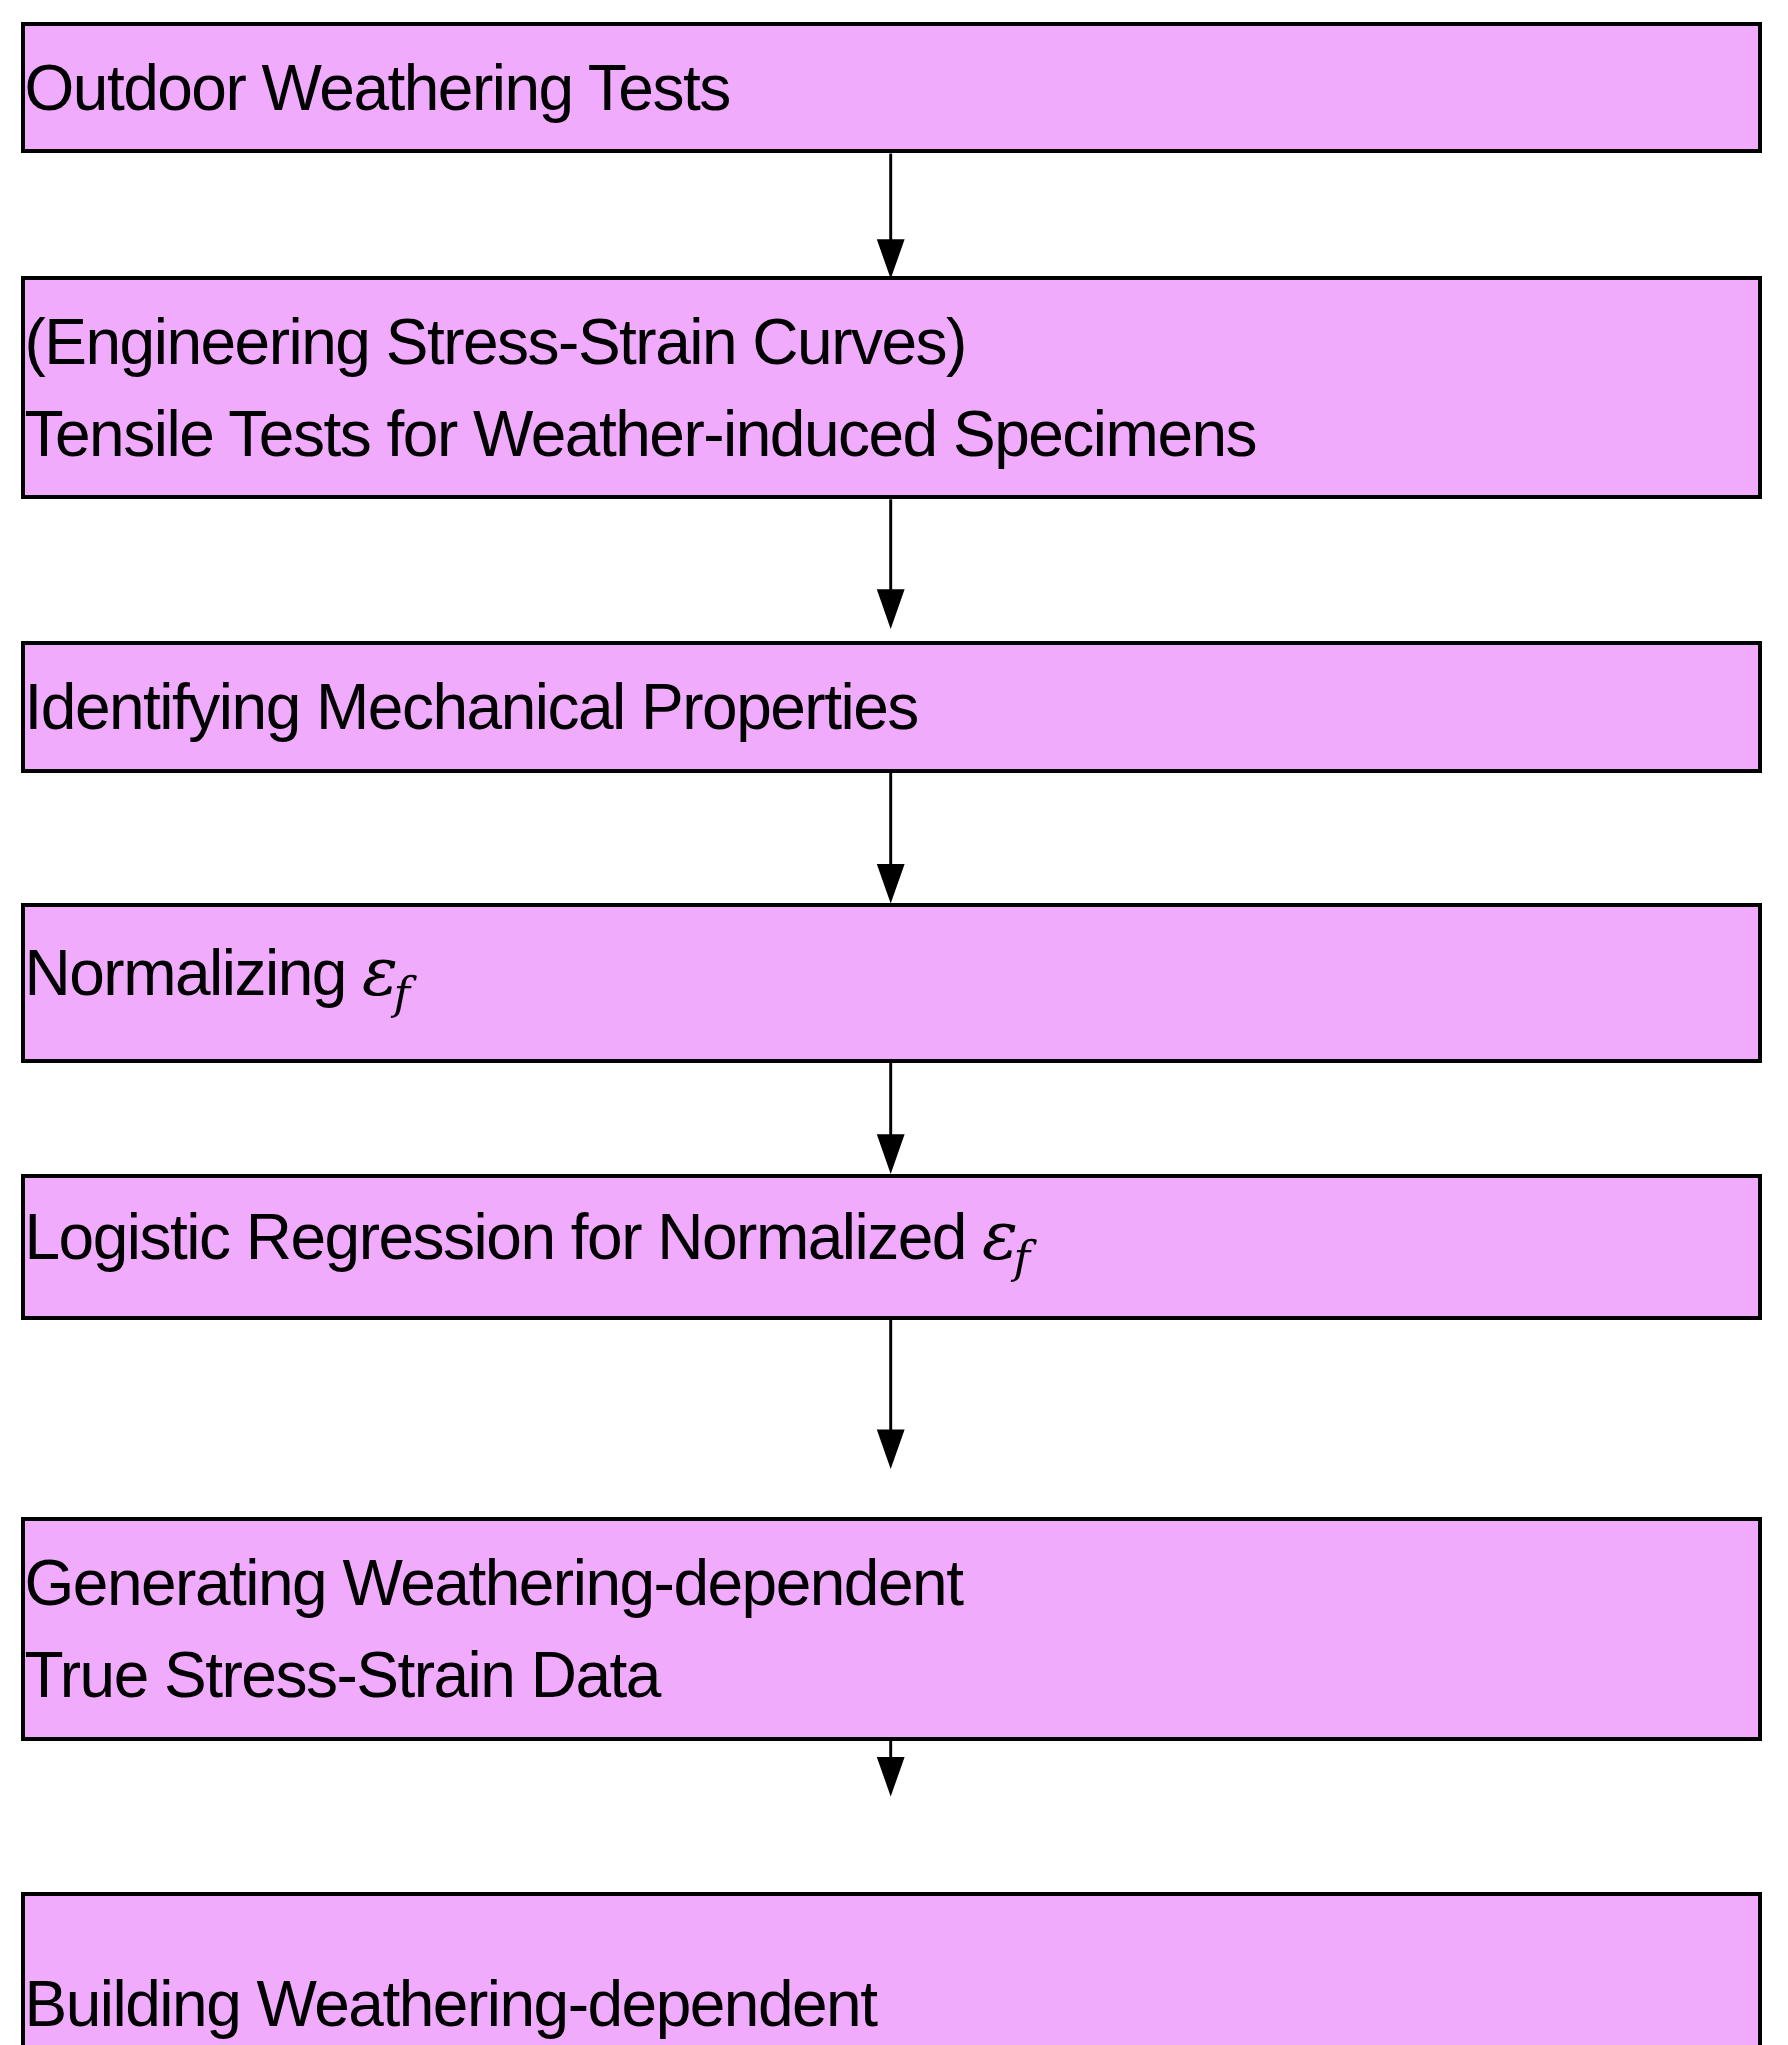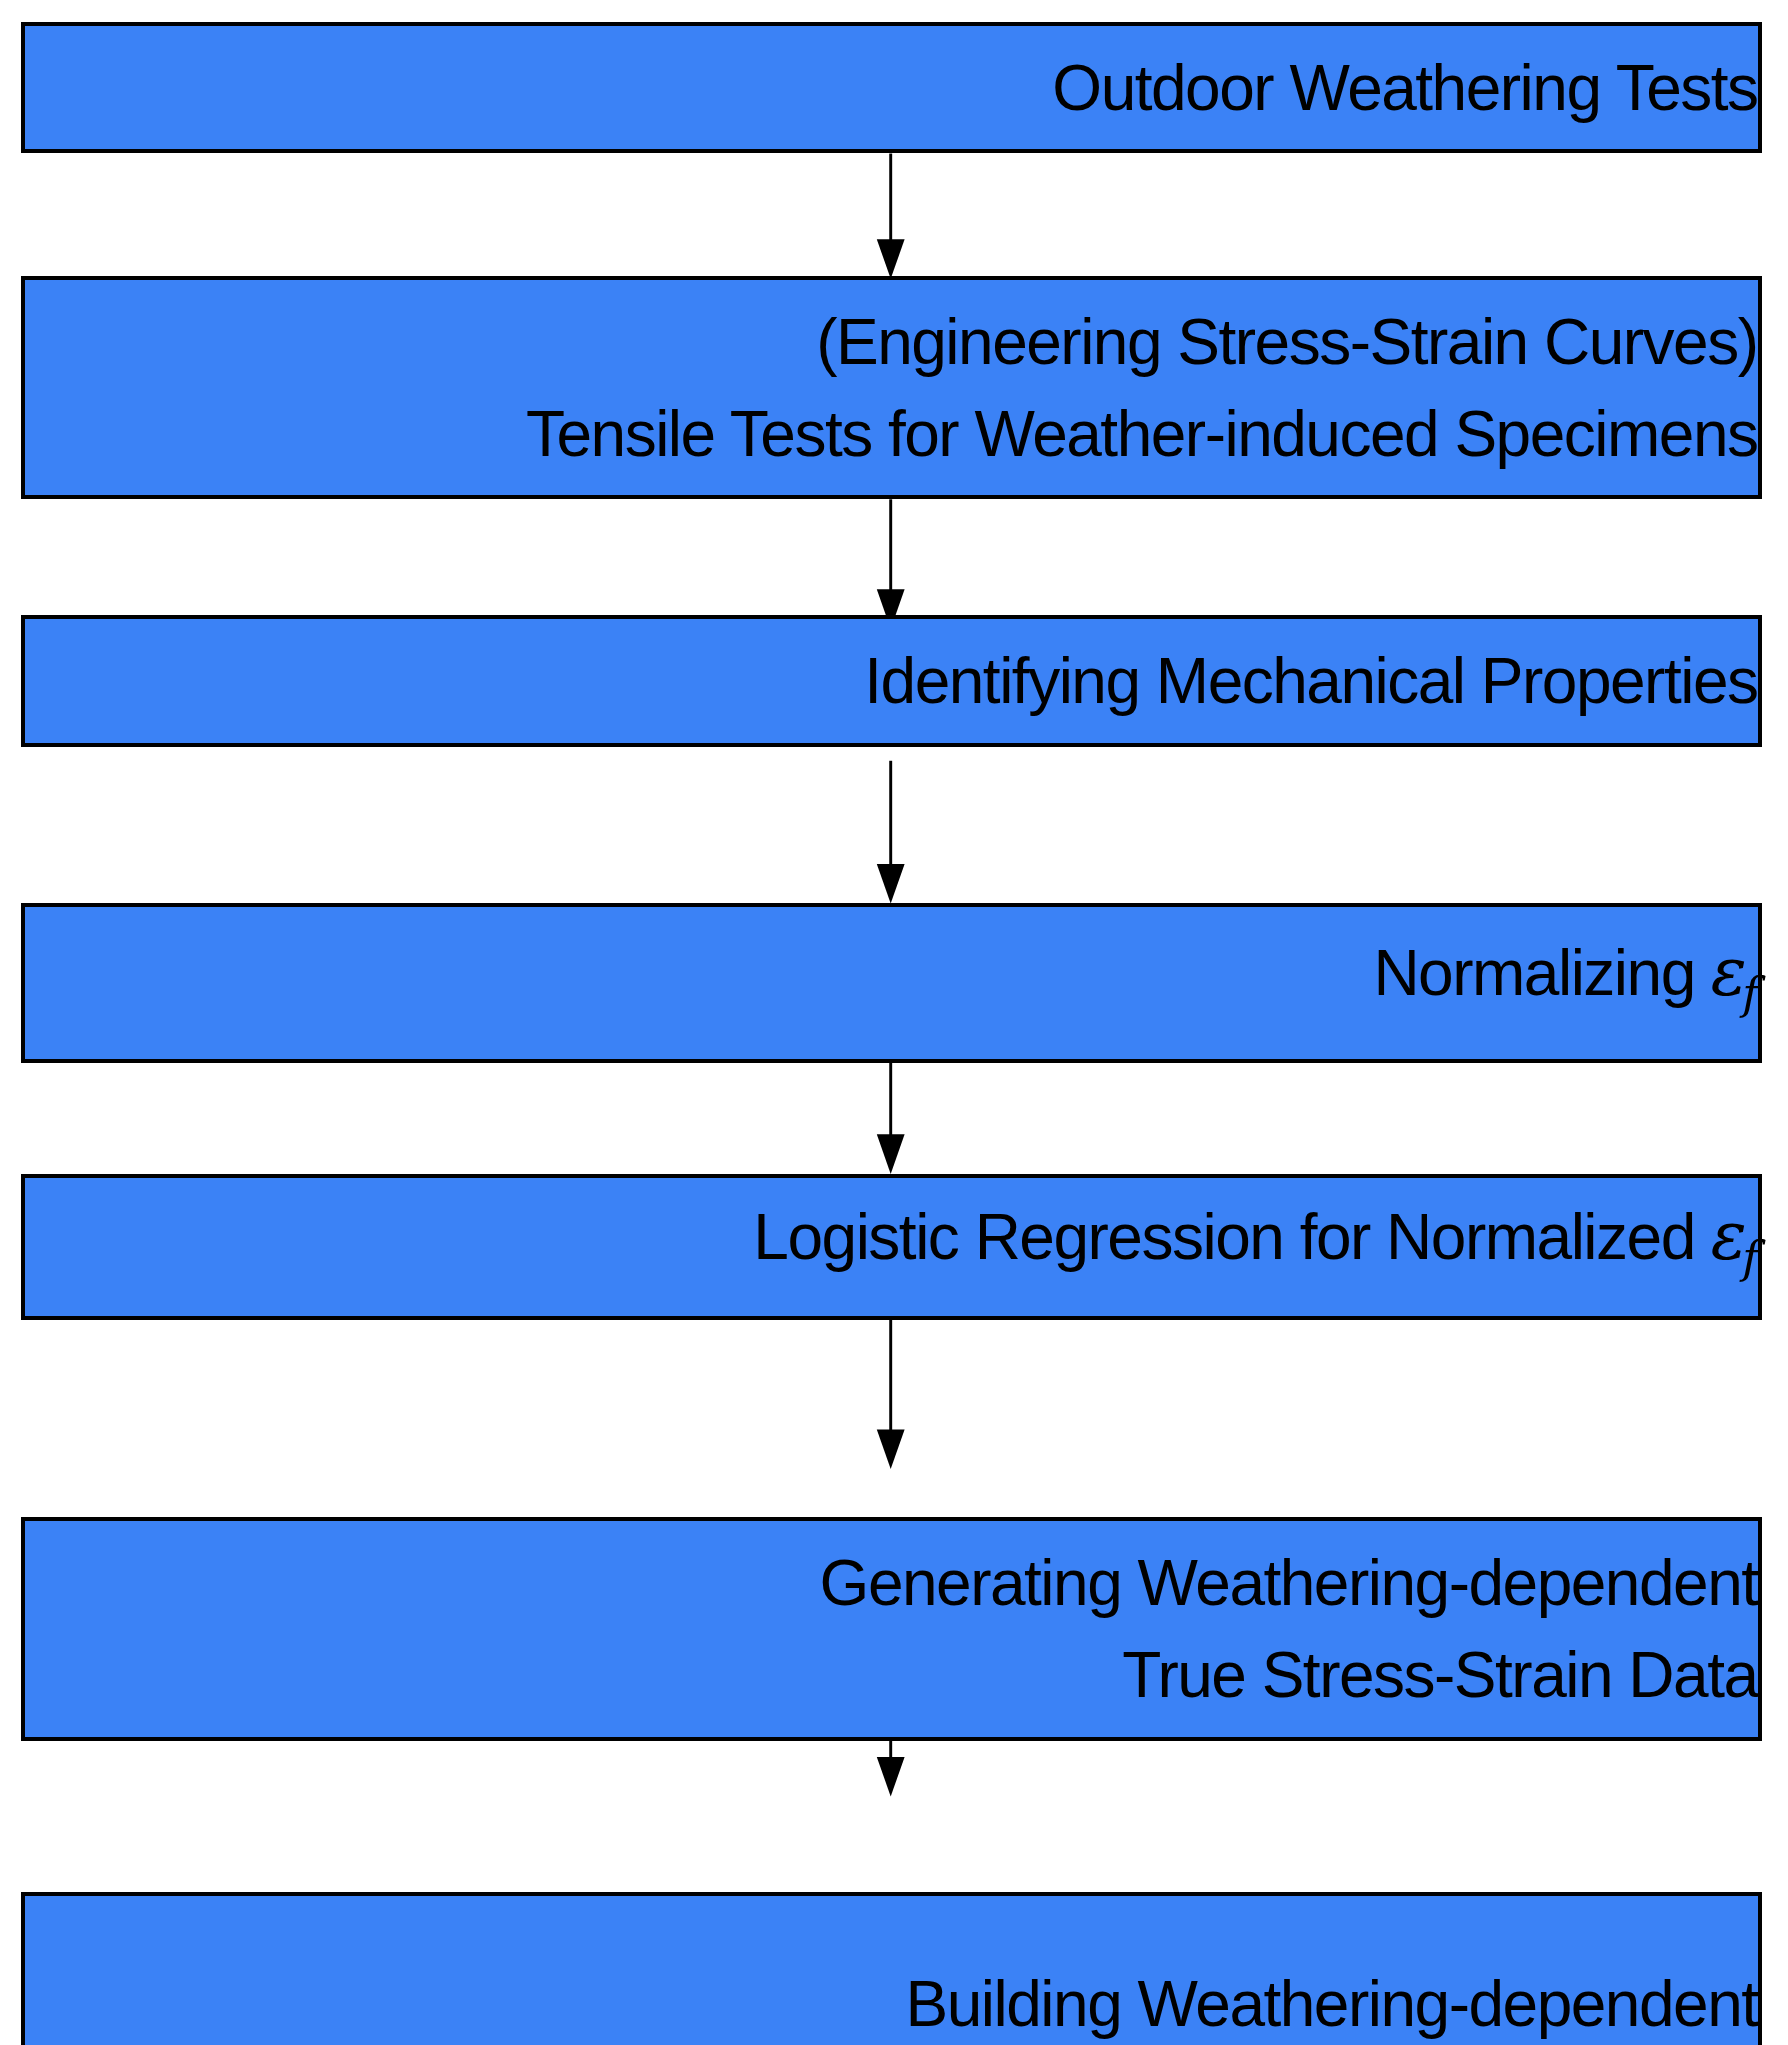--- a/index.html
+++ b/index.html
@@ -1,20 +1,20 @@
 <!DOCTYPE html>
 <html style="font-size:11.7px"><head>
 <meta charset="utf-8">
 <style>
   html, body { margin: 0; padding: 0; background: #ffffff; }
   body { width: 1788px; height: 2046px; position: relative; overflow: hidden;
          font-family: "Liberation Sans", "DejaVu Sans", sans-serif; color: #000; }
   .box { position: absolute; left: 20.5px; width: 1741px; box-sizing: border-box;
-         border: 4.4px solid #000; background: #3b82f6;
-         display: flex; flex-direction: column; align-items: flex-end; justify-content: center; }
+         border: 4.4px solid #000; background: #f0abfc;
+         display: flex; flex-direction: column; align-items: flex-start; justify-content: center; }
   .line { font-size: 64px; line-height: 92px; white-space: nowrap; letter-spacing: -1.5px; text-align: center; }
   .sym { font-family: "DejaVu Serif", "Liberation Serif", serif; font-style: italic; font-size: 67px; margin-left: 16px; }
   .sym sub { font-size: 45px; vertical-align: -14.7px; margin-left: -2.9px; }
   svg.arrows { position: absolute; left: 0; top: 0; width: 1788px; height: 2046px; pointer-events: none; }
 </style>
 </head>
 <body>
 
 <svg class="arrows" viewBox="0 0 2441 2792" xmlns="http://www.w3.org/2000/svg">
   <g stroke="#000" stroke-width="4" fill="#000">
@@ -47,21 +47,21 @@
 
 <div class="box" style="top:22px;height:131px;">
   <div class="line">Outdoor Weathering Tests</div>
 </div>
 
 <div class="box" style="top:276px;height:223px;">
   <div class="line">(Engineering Stress-Strain Curves)</div>
   <div class="line">Tensile Tests for Weather-induced Specimens</div>
 </div>
 
-<div class="box" style="top:615px;height:132px;">
+<div class="box" style="top:641px;height:132px;">
   <div class="line">Identifying Mechanical Properties</div>
 </div>
 
 <div class="box" style="top:903px;height:160px;">
   <div class="line">
     <span>Normalizing</span><span class="sym"><span>ε</span><sub>f</sub></span>
   </div>
 </div>
 
 <div class="box" style="top:1174px;height:146px;">

